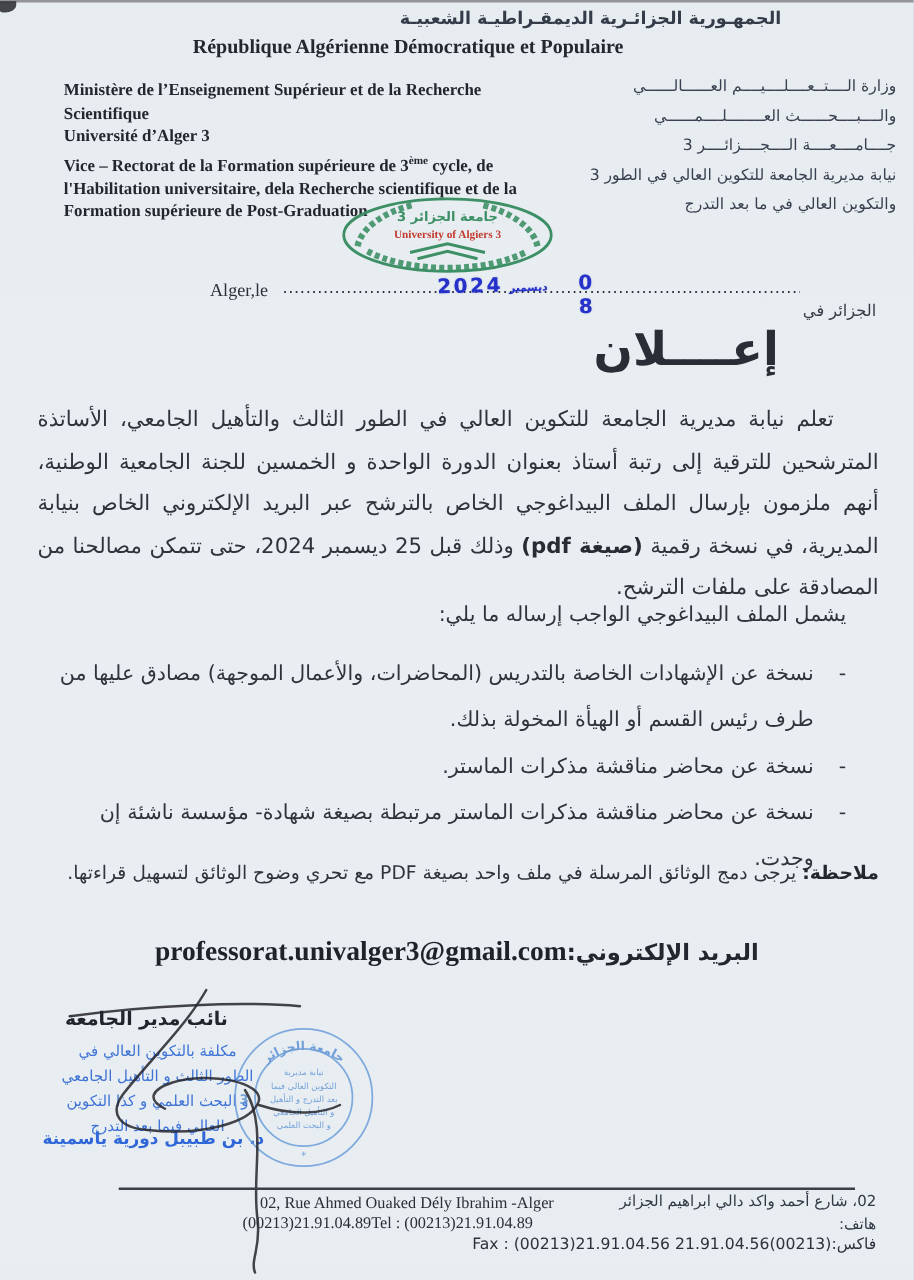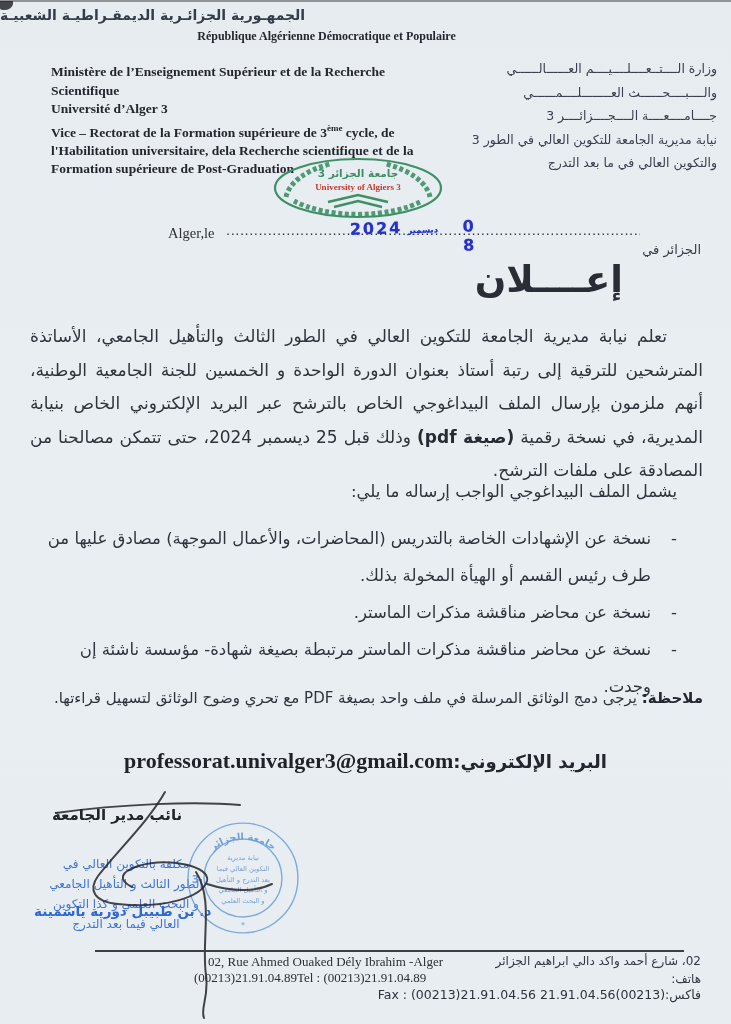--- a/index.html
+++ b/index.html
@@ -6,22 +6,22 @@
   .page{
     position:relative;width:731px;height:1024px;margin:0 auto;overflow:hidden;
     background:linear-gradient(180deg,#e7ecf0 0%,#e9eef2 45%,#e7edf1 100%);
     font-family:"DejaVu Sans",sans-serif;color:#2f333c;
   }
   .abs{position:absolute;}
   
   .scan-top{top:0;left:0;width:731px;height:2px;background:#4a4a4c;opacity:.55;}
   .scan-corner{top:1px;left:0;width:13px;height:9px;background:#1d1d20;border-radius:0 0 70% 20%;opacity:.8;}
   
-  .rep-ar{top:7px;left:0;width:625px;text-align:left;font-weight:bold;font-size:14px;color:#343b49;}
-  .rep-fr{top:29px;left:0;width:653px;text-align:center;font-weight:bold;font-size:12px;
+  .rep-ar{top:7px;left:0;width:625px;text-align:right;font-weight:bold;font-size:14px;color:#343b49;}
+  .rep-fr{top:29px;left:0;width:653px;text-align:center;font-weight:bold;font-size:16px;
           font-family:"Liberation Serif","DejaVu Serif",serif;color:#24272f;}
   .hdr-left{left:15px;top:63px;width:412px;font-family:"Liberation Serif","DejaVu Serif",serif;
             font-weight:bold;font-size:13.5px;line-height:18.5px;color:#23262e;margin-left:36px;}
   .hdr-left sup{font-size:9px;}
   .hdr-right{right:14px;top:57px;width:312px;direction:rtl;text-align:right;
              font-size:12.5px;line-height:23.5px;color:#3b4050;}
   
   .logo-box{left:272px;top:157px;width:172px;height:64px;}
   .logo-ellipse{fill:none;stroke:#3d9066;stroke-width:2.2;}
   .laurel{fill:none;stroke:#3d9066;stroke-width:5;stroke-dasharray:4 2.6;opacity:.9;}
@@ -51,21 +51,21 @@
   .list-item .marker{width:26px;flex:none;}
   .list-item .li-text{flex:1;}
   .note{left:30px;right:28px;top:687px;direction:rtl;font-size:15px;line-height:23px;color:#2f333c;}
   .note b{color:#24272f;}
   .email-row{top:748px;left:0;width:731px;text-align:center;direction:rtl;}
   .email-label{font-size:18px;font-weight:bold;color:#23262e;}
   .email-addr{font-size:22px;font-weight:bold;font-family:"Liberation Serif","DejaVu Serif",serif;color:#1f2229;}
   
   .sig-title{left:52px;top:806px;font-size:15px;font-weight:bold;color:#22242b;}
   .sig-roles{left:28px;top:831px;width:196px;direction:rtl;text-align:center;
-             font-size:12px;line-height:20px;color:#3f74d6;margin-top:23px;}
+             font-size:12px;line-height:20px;color:#3f74d6;}
   .sig-name{left:34px;top:903px;font-size:13.5px;font-weight:bold;color:#2f67d8;direction:rtl;}
   
   .seal{left:181px;top:816px;width:124px;height:124px;opacity:.85;}
   .seal-ring{fill:none;stroke:#6e9fd9;stroke-width:1.6;}
   .seal-arc-text{font-size:11px;font-weight:bold;fill:#5d92d4;letter-spacing:2px;}
   .seal-num{font-size:12px;font-weight:bold;fill:#5d92d4;}
   .seal-line{font-size:7.6px;fill:#5f94d6;text-anchor:middle;}
   .seal-star{font-size:9px;fill:#5d92d4;text-anchor:middle;}
   
   .sig-ink{left:40px;top:785px;width:250px;height:245px;}

